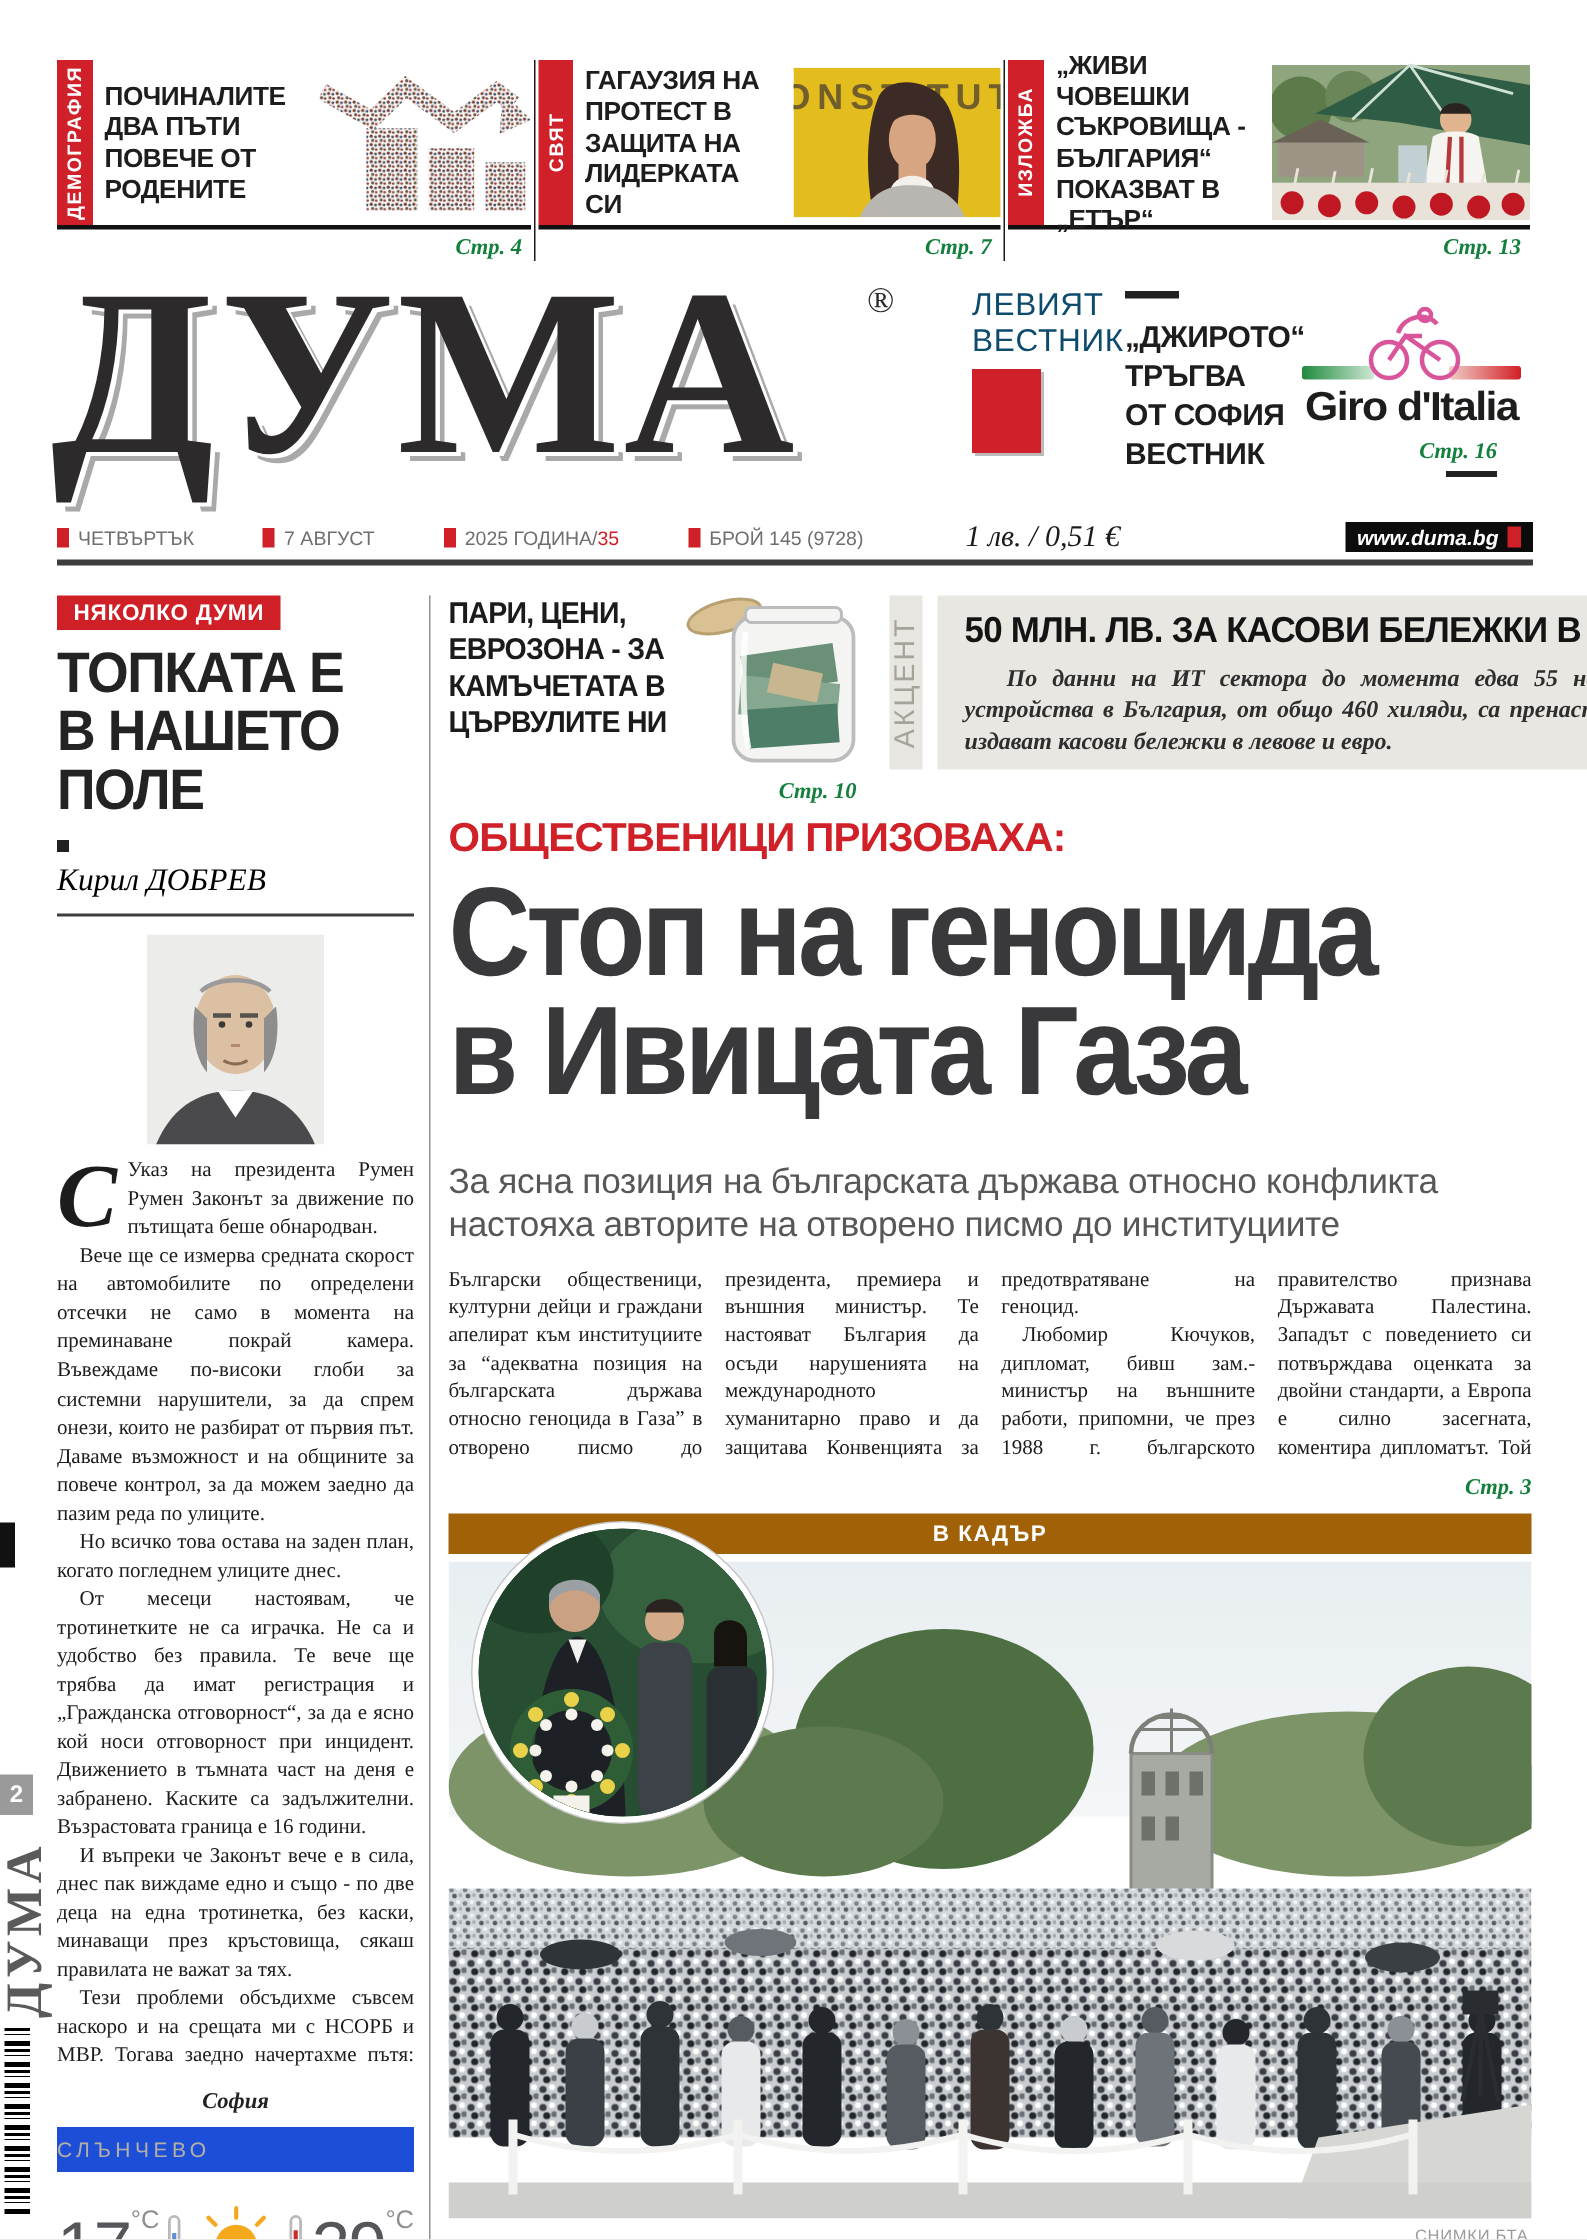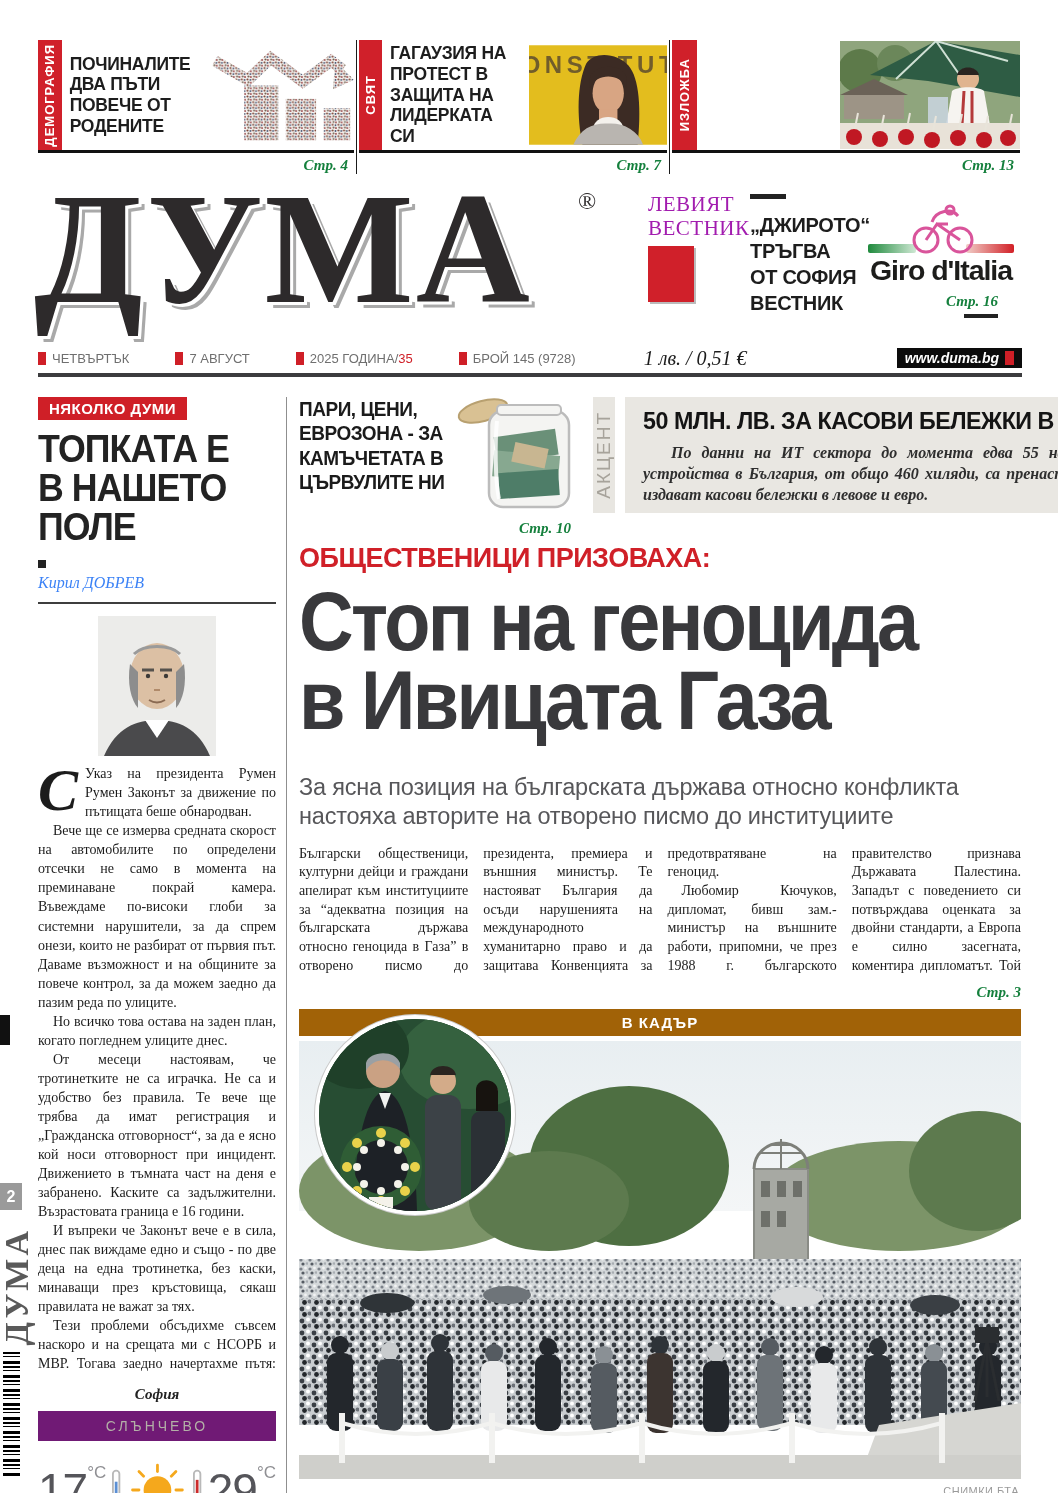--- a/index.html
+++ b/index.html
@@ -20,22 +20,22 @@
   .teaser-img{margin-left:auto;align-self:center;}
   .teaser-foot{text-align:right;padding:3px 6px 0 0;}
   .pref{font-family:"Liberation Serif",serif;font-style:italic;font-weight:bold;font-size:15px;color:#15803d;}
 
   
   .masthead{position:relative;height:150px;margin-top:14px;}
   .brand{position:absolute;left:-4px;top:-18px;font-family:"Liberation Serif",serif;font-weight:bold;
          font-size:158px;line-height:1;color:#2d2a2b;letter-spacing:2px;
          text-shadow:3px 3px 0 #fff,6px 6px 0 #a9a9a9;}
   .regmark{position:absolute;left:540px;top:0px;font-size:24px;color:#2d2a2b;font-family:"Liberation Serif",serif;}
-  .tagline{position:absolute;left:610px;top:4px;font-family:Liberation Serif, serif;font-size:21px;
-           color:#a21caf;line-height:1.15;letter-spacing:0.5px;}
+  .tagline{position:absolute;left:610px;top:4px;font-family:Liberation Sans, sans-serif;font-size:21px;
+           color:#0c4a6e;line-height:1.15;letter-spacing:0.5px;}
   .red-dot{position:absolute;left:610px;top:58px;width:46px;height:56px;background:#d0202a;
            box-shadow:2px 2px 0 #bbb;}
   .giro-dash{position:absolute;left:712px;top:6px;width:36px;height:5px;background:#222;}
   .giro-lines{position:absolute;left:712px;top:24px;font-weight:bold;font-size:20px;line-height:1.3;
               letter-spacing:-0.3px;color:#1d1d1d;}
   .giro-logo{position:absolute;left:828px;top:14px;}
   .giro-pref{position:absolute;right:24px;top:104px;text-align:left;}
   .giro-pref .dash2{width:34px;height:4px;background:#222;margin:4px 0 0 auto;}
 
   
@@ -55,32 +55,32 @@
   .opinion{width:238px;flex:none;}
   .vdiv{width:1px;background:#8f8f8f;margin:0 12px 0 10px;}
   .main-col{width:722px;flex:none;position:relative;}
 
   
   .badge{display:inline-block;background:#cf1f27;color:#fff;font-weight:bold;font-size:15px;
          padding:3px 11px;letter-spacing:0.5px;}
   .op-title{margin-top:10px;font-weight:bold;font-size:38px;line-height:1.02;letter-spacing:-1px;
             color:#232323;transform:scaleX(0.94);transform-origin:left;}
   .op-bullet{width:8px;height:8px;background:#222;margin-top:14px;}
-  .op-author{font-family:"Liberation Serif",serif;font-style:italic;font-size:16px;margin-top:6px;color:#3b82f6;}
+  .op-author{font-family:"Liberation Serif",serif;font-style:italic;font-size:21px;margin-top:6px;color:#000000;}
   .op-rule{border-top:2px solid #3e3e3e;margin-top:10px;}
   .op-photo{display:block;margin:12px auto 8px;}
   .op-text{font-family:"Liberation Serif",serif;font-size:14px;line-height:1.36;text-align:justify;
            color:#1c1c1c;height:612px;overflow:hidden;}
   .op-text p{margin:0;text-indent:15px;}
   .op-text p.first{text-indent:0;}
   .dropcap{float:left;font-family:"Liberation Serif",serif;font-style:italic;font-weight:bold;
            font-size:60px;line-height:44px;margin:4px 7px 0 0;}
   .op-city{text-align:center;font-family:"Liberation Serif",serif;font-style:italic;font-weight:bold;
            font-size:15px;margin-top:10px;}
-  .forecast{margin-top:8px;background:#701a75;color:#b3afa7;text-align:center;font-size:14px;
+  .forecast{margin-top:8px;background:#1d4ed8;color:#b3afa7;font-size:14px;
             letter-spacing:3px;padding:7px 0;}
   .weather{display:flex;align-items:center;justify-content:space-between;padding:16px 0 0;}
   .temp{font-size:46px;color:#55555a;letter-spacing:-1px;}
   .deg{font-size:17px;color:#8f8f93;vertical-align:28px;letter-spacing:0;}
 
   
   .mid-row{display:flex;position:relative;margin-bottom:30px;}
   .money{width:286px;display:flex;position:relative;}
   .money-title{width:156px;font-weight:bold;font-size:20px;line-height:1.22;letter-spacing:-0.5px;
                color:#1b1b1b;transform:scaleX(0.95);transform-origin:left;}
@@ -187,20 +187,21 @@
         <div class="teaser-foot"><span class="pref">Стр. 7</span></div>
       </div>
 
       <div class="tdiv"></div>
 
       <div class="teaser t3">
         <div class="teaser-main">
           <div class="cat-label">
               <span>ИЗЛОЖБА</span>
             </div>
+          <div class="teaser-title">„ЖИВИ ЧОВЕШКИ СЪКРОВИЩА - БЪЛГАРИЯ“ ПОКАЗВАТ В „ЕТЪР“</div>
           <svg class="teaser-img" width="180" height="108" viewBox="0 0 180 108">
             <rect width="180" height="108" fill="#8fa57d"></rect>
             <circle cx="20" cy="30" r="22" fill="#5d7a4a"></circle>
               <circle cx="55" cy="22" r="18" fill="#6b875a"></circle>
             <rect x="4" y="52" width="60" height="26" fill="#9d9486"></rect>
             <polygon points="0,54 34,38 68,54" fill="#6b6257"></polygon>
             <path d="M30,34 L96,0 L180,14 L180,56 L88,40 Z" fill="#2e5c44"></path>
             <path d="M96,0 L56,38 M96,0 L128,46 M96,0 L168,20" stroke="#cfe0d4" stroke-width="2" fill="none"></path>
             <circle cx="128" cy="38" r="11" fill="#e0b48f"></circle>
             <path d="M117,34 C119,24 137,24 139,34 Z" fill="#2a2420"></path>

